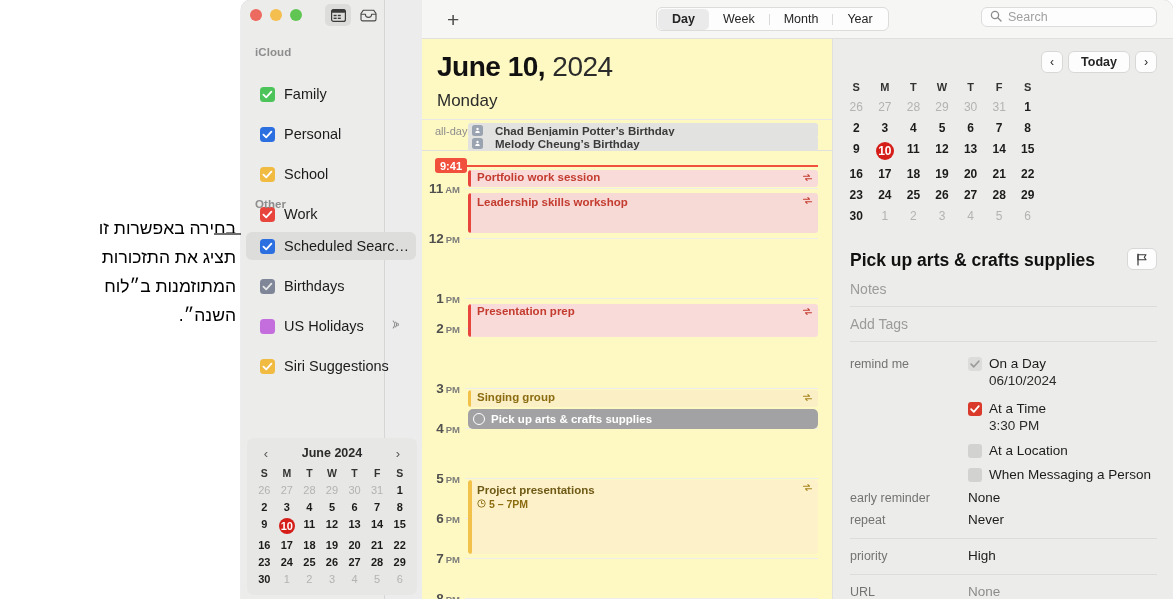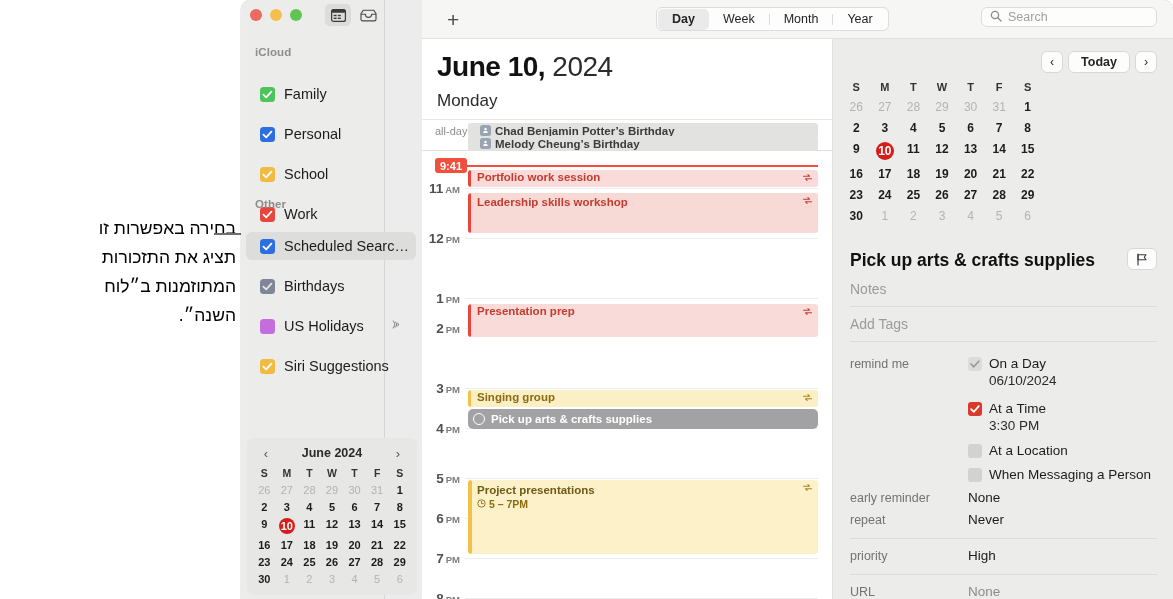--- a/index.html
+++ b/index.html
@@ -106,35 +106,35 @@
   .searchbox {
     position: absolute; right: 16px; top: 7px; width: 176px; height: 20px;
     background: #fdfdfd; border: 0.5px solid #dcdcda; border-radius: 6px;
     display: flex; align-items: center; padding: 0 8px; gap: 6px;
   }
   .search-ph { font-size: 12.5px; color: #a0a0a0; }
 
   
   .dayview {
     position: absolute; left: 181px; top: 39px; width: 411px; bottom: 0;
-    background: #ffffff; border-right: 1px solid #e0e0de; overflow: hidden;
+    background: #fef9c3; border-right: 1px solid #e0e0de; overflow: hidden;
   }
   .dv-title { position: absolute; left: 15px; top: 12px; font-size: 28px; font-weight: 800; color: #111; letter-spacing: -0.5px; }
   .dv-title .year { font-weight: 400; color: #2b2b2b; }
   .dv-weekday { position: absolute; left: 15px; top: 52px; font-size: 17px; color: #2b2b2b; }
 
   .allday {
     position: absolute; left: 0; right: 0; top: 80px; height: 32px;
     border-top: 1px solid #e8e8e6; border-bottom: 1px solid #e0e0de;
   }
   .allday-label { position: absolute; left: 13px; top: 5px; font-size: 11px; color: #8d8d8d; }
   .ad-chip {
     position: absolute; left: 46px; right: 14px; height: 15px;
     background: #e2e2e0; border-radius: 3px;
-    display: flex; align-items: center; padding-left: 12px; gap: 4px;
+    display: flex; align-items: center; padding-left: 4px; gap: 12px;
     font-size: 11.5px; font-weight: 700; color: #3b3b3b;
   }
   .bday-ic {
     width: 11px; height: 11px; border-radius: 2.5px; background: #9aa3b0;
     display: flex; align-items: center; justify-content: center; flex: 0 0 auto;
   }
 
   .grid { position: absolute; left: 0; right: 0; top: 113px; bottom: 0; }
   .hourrow { position: absolute; left: 0; right: 0; height: 50px; }
   .hourline { position: absolute; left: 43px; right: 14px; top: 0; height: 1px; background: #ededeb; }

